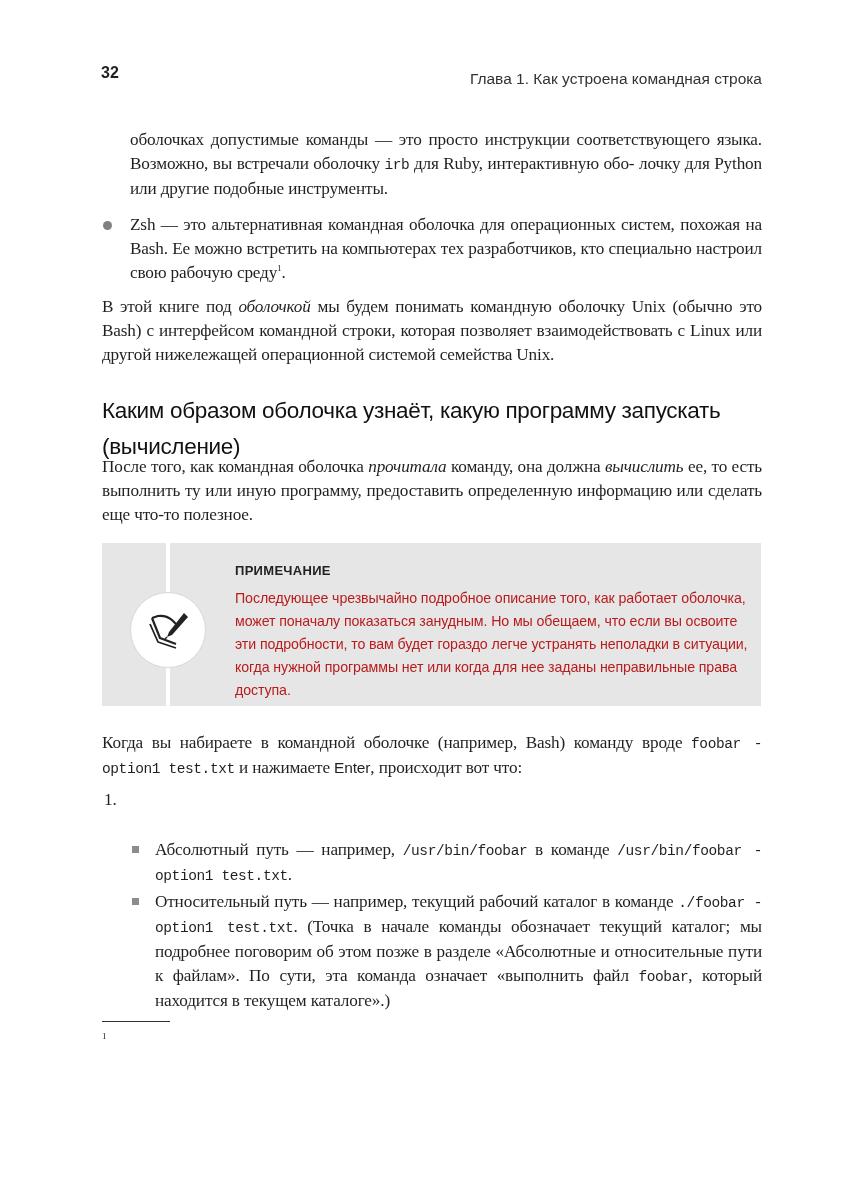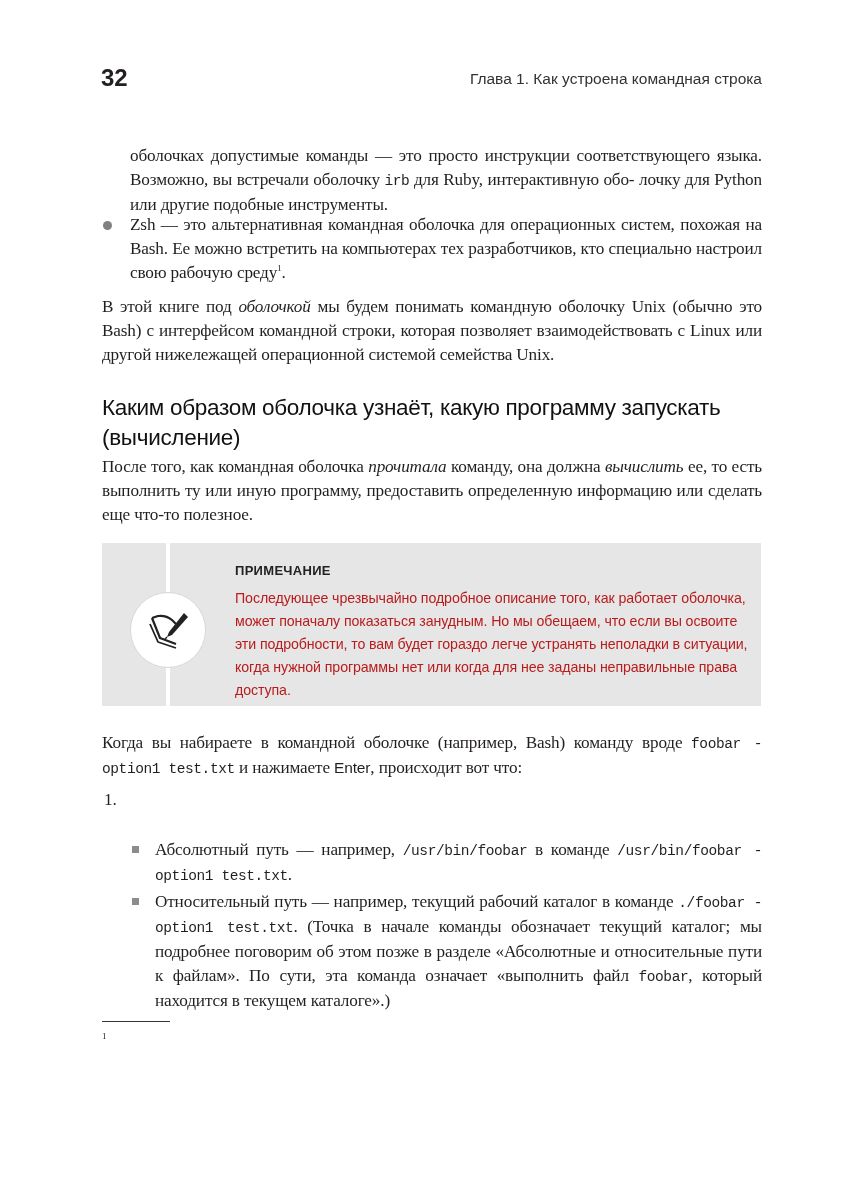--- a/index.html
+++ b/index.html
@@ -2,31 +2,31 @@
 <html><head>
   <meta charset="utf-8">
   <style>
     html, body { margin: 0; padding: 0; background: #ffffff; }
     body { width: 849px; height: 1200px; position: relative; overflow: hidden; color: #231f20; }
     .page { position: absolute; left: 0; top: 0; width: 849px; height: 1200px; }
     .serif { font-family: "Liberation Serif", "DejaVu Serif", serif; }
     .sans { font-family: "Liberation Sans", "DejaVu Sans", sans-serif; }
     .mono { font-family: "Liberation Mono", "DejaVu Sans Mono", monospace; font-size: 14.5px; letter-spacing: -0.4px; }
 
-    .page-number { position: absolute; left: 101px; top: 64px; font-size: 24px; font-weight: bold; }
+    .page-number { position: absolute; left: 101px; top: 64px; font-size: 16px; font-weight: bold; }
     .running-head { position: absolute; right: 87px; top: 70px; font-size: 15.5px; color: #333; }
 
     .body-text { font-size: 17.2px; line-height: 24px; text-align: justify; letter-spacing: -0.15px; }
 
     .block { position: absolute; left: 102px; width: 660px; }
     .indented { left: 130px; width: 632px; }
 
     .bullet { position: absolute; left: 103px; width: 9px; height: 9px; border-radius: 50%; background: #808080; }
 
-    .heading { position: absolute; left: 102px; top: 393px; width: 660px; font-size: 22.5px; line-height: 30px; font-weight: normal; color: #111; letter-spacing: -0.3px; }
+    .heading { position: absolute; left: 102px; top: 393px; width: 660px; font-size: 22.5px; line-height: 36px; font-weight: normal; color: #111; letter-spacing: -0.3px; }
 
     .note { position: absolute; left: 102px; top: 543px; width: 659px; height: 163px; background: #e6e6e7; }
     .note-divider { position: absolute; left: 64px; top: 0; width: 4px; height: 163px; background: #ffffff; }
     .note-icon-circle { position: absolute; left: 28px; top: 49px; width: 76px; height: 76px; border-radius: 50%; background: #ffffff; border: 1px solid #d8d8d8; box-sizing: border-box; display: flex; align-items: center; justify-content: center; }
     .note-title { position: absolute; left: 133px; top: 20px; font-size: 13px; font-weight: bold; letter-spacing: 0.3px; color: #222; }
     .note-text { position: absolute; left: 133px; top: 44px; width: 520px; font-size: 14.2px; line-height: 23px; color: #b91c1c; letter-spacing: -0.1px; }
 
     .num-marker { position: absolute; left: 104px; font-size: 17.2px; }
     .sq-bullet { position: absolute; left: 132px; width: 7px; height: 7px; background: #8c8c8c; }
     .sub { left: 155px; width: 607px; }
@@ -39,21 +39,21 @@
     sup { font-size: 9px; vertical-align: super; line-height: 0; }
   </style>
 </head>
 <body>
 
 <div class="page">
 
   <div class="page-number sans">32</div>
   <div class="running-head sans">Глава 1. Как устроена командная строка</div>
 
-  <div class="block indented body-text serif" style="top:144px;">
+  <div class="block indented body-text serif" style="top:128px;">
     <span>оболочках допустимые команды — это просто инструкции соответствующего</span>
     <span>языка. Возможно, вы встречали оболочку </span><span class="mono">irb</span><span> для Ruby, интерактивную обо-</span>
     <span>лочку для Python или другие подобные инструменты.</span>
   </div>
 
   <div class="bullet" style="top:221px;"></div>
   <div class="block indented body-text serif" style="top:213px;">
     <span>Zsh — это альтернативная командная оболочка для операционных систем, похожая на Bash. Ее можно встретить на компьютерах тех разработчиков, кто специально настроил свою рабочую среду</span><sup>1</sup><span>.</span>
   </div>
 

